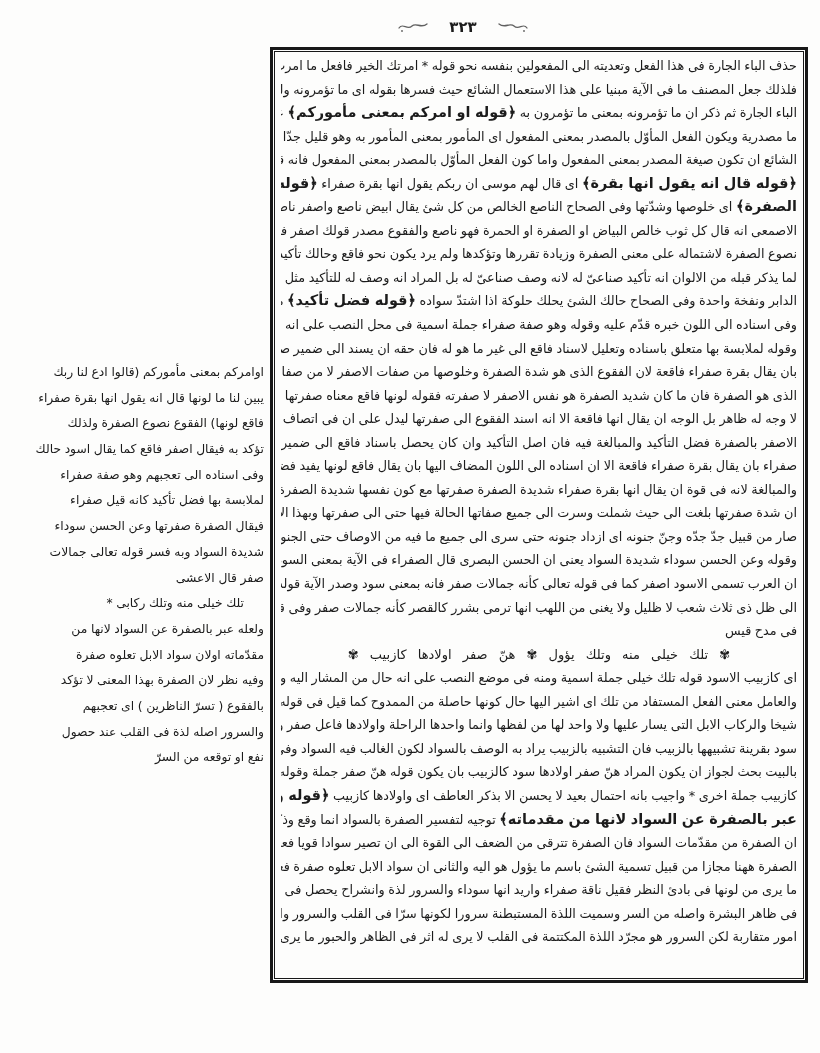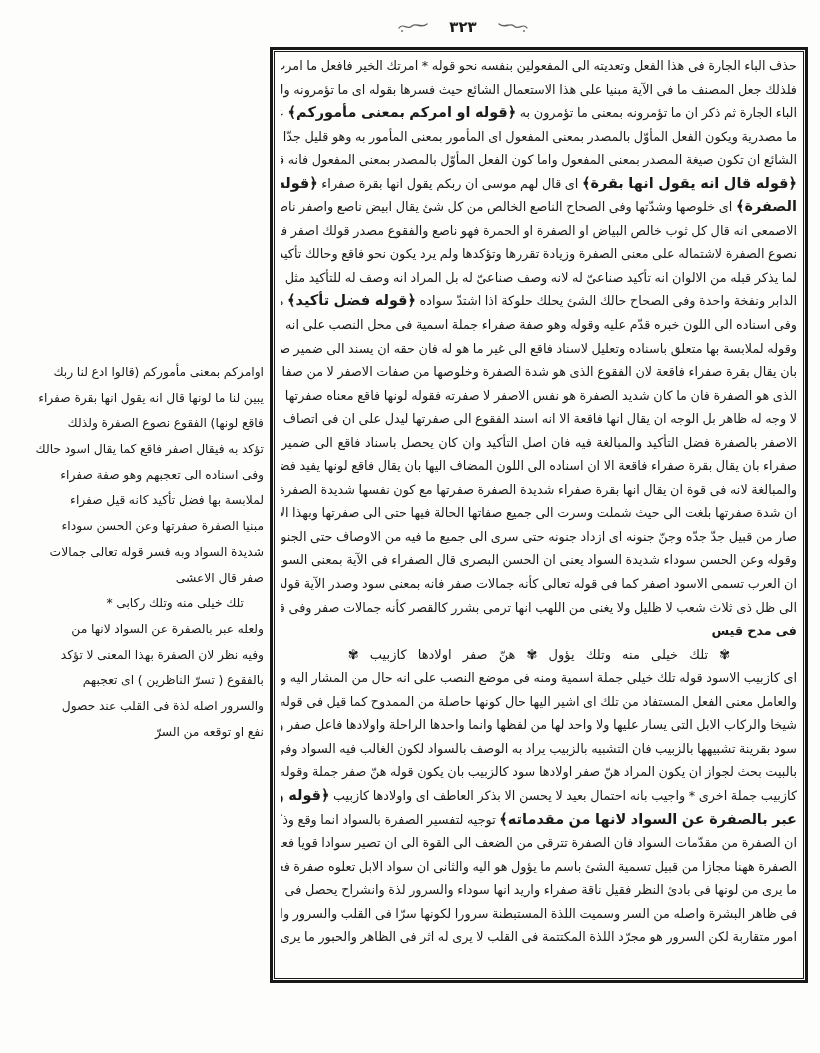--- a/index.html
+++ b/index.html
@@ -30,21 +30,21 @@
   }
   .main-text{
     position:absolute;inset:0;padding:4px 8px 0 8px;direction:rtl;
   }
   .tline{
     height:23.55px;line-height:23.55px;font-size:12.8px;
     white-space:nowrap;overflow:hidden;
     text-align:justify;text-align-last:justify;
     word-spacing:-0.5px;color:var(--ink,#1b1b1b);
   }
-  .tline--end{text-align:center;text-align-last:right;font-weight:bold;}
+  .tline--end{text-align:center;text-align-last:right;}
   .tline--verse{
     text-align:center;text-align-last:center;word-spacing:7px;font-size:13px;
   }
   .qmarker{font-weight:bold;font-size:1.13em;}
   
   .margin-notes{
     position:absolute;left:12px;top:360px;width:252px;direction:rtl;
   }
   .mline{
     height:25.7px;line-height:25.7px;font-size:12.3px;
@@ -116,22 +116,23 @@
     </div>
 </div>
 
 <div class="margin-notes">
     <div class="mline">اوامركم بمعنى مأموركم (قالوا ادع لنا ربك</div>
     <div class="mline">يبين لنا ما لونها قال انه يقول انها بقرة صفراء</div>
     <div class="mline">فاقع لونها) الفقوع نصوع الصفرة ولذلك</div>
     <div class="mline">تؤكد به فيقال اصفر فاقع كما يقال اسود حالك</div>
     <div class="mline">وفى اسناده الى تعجبهم وهو صفة صفراء</div>
     <div class="mline">لملابسة بها فضل تأكيد كانه قيل صفراء</div>
-    <div class="mline">مبنيا الصفرة صفرتها وعن الحسن سوداء</div>
+    <div class="mline">فيقال الصفرة صفرتها وعن الحسن سوداء</div>
     <div class="mline">شديدة السواد وبه فسر قوله تعالى جمالات</div>
     <div class="mline">صفر قال الاعشى</div>
     <div class="mline mline--indent1">تلك خيلى منه وتلك ركابى *</div>
     <div class="mline">ولعله عبر بالصفرة عن السواد لانها من</div>
+    <div class="mline">مقدّماته اولان سواد الابل تعلوه صفرة</div>
     <div class="mline">وفيه نظر لان الصفرة بهذا المعنى لا تؤكد</div>
     <div class="mline">بالفقوع ( تسرّ الناظرين ) اى تعجبهم</div>
     <div class="mline">والسرور اصله لذة فى القلب عند حصول</div>
     <div class="mline">نفع او توقعه من السرّ</div>
   </div>
 
 </body></html>

